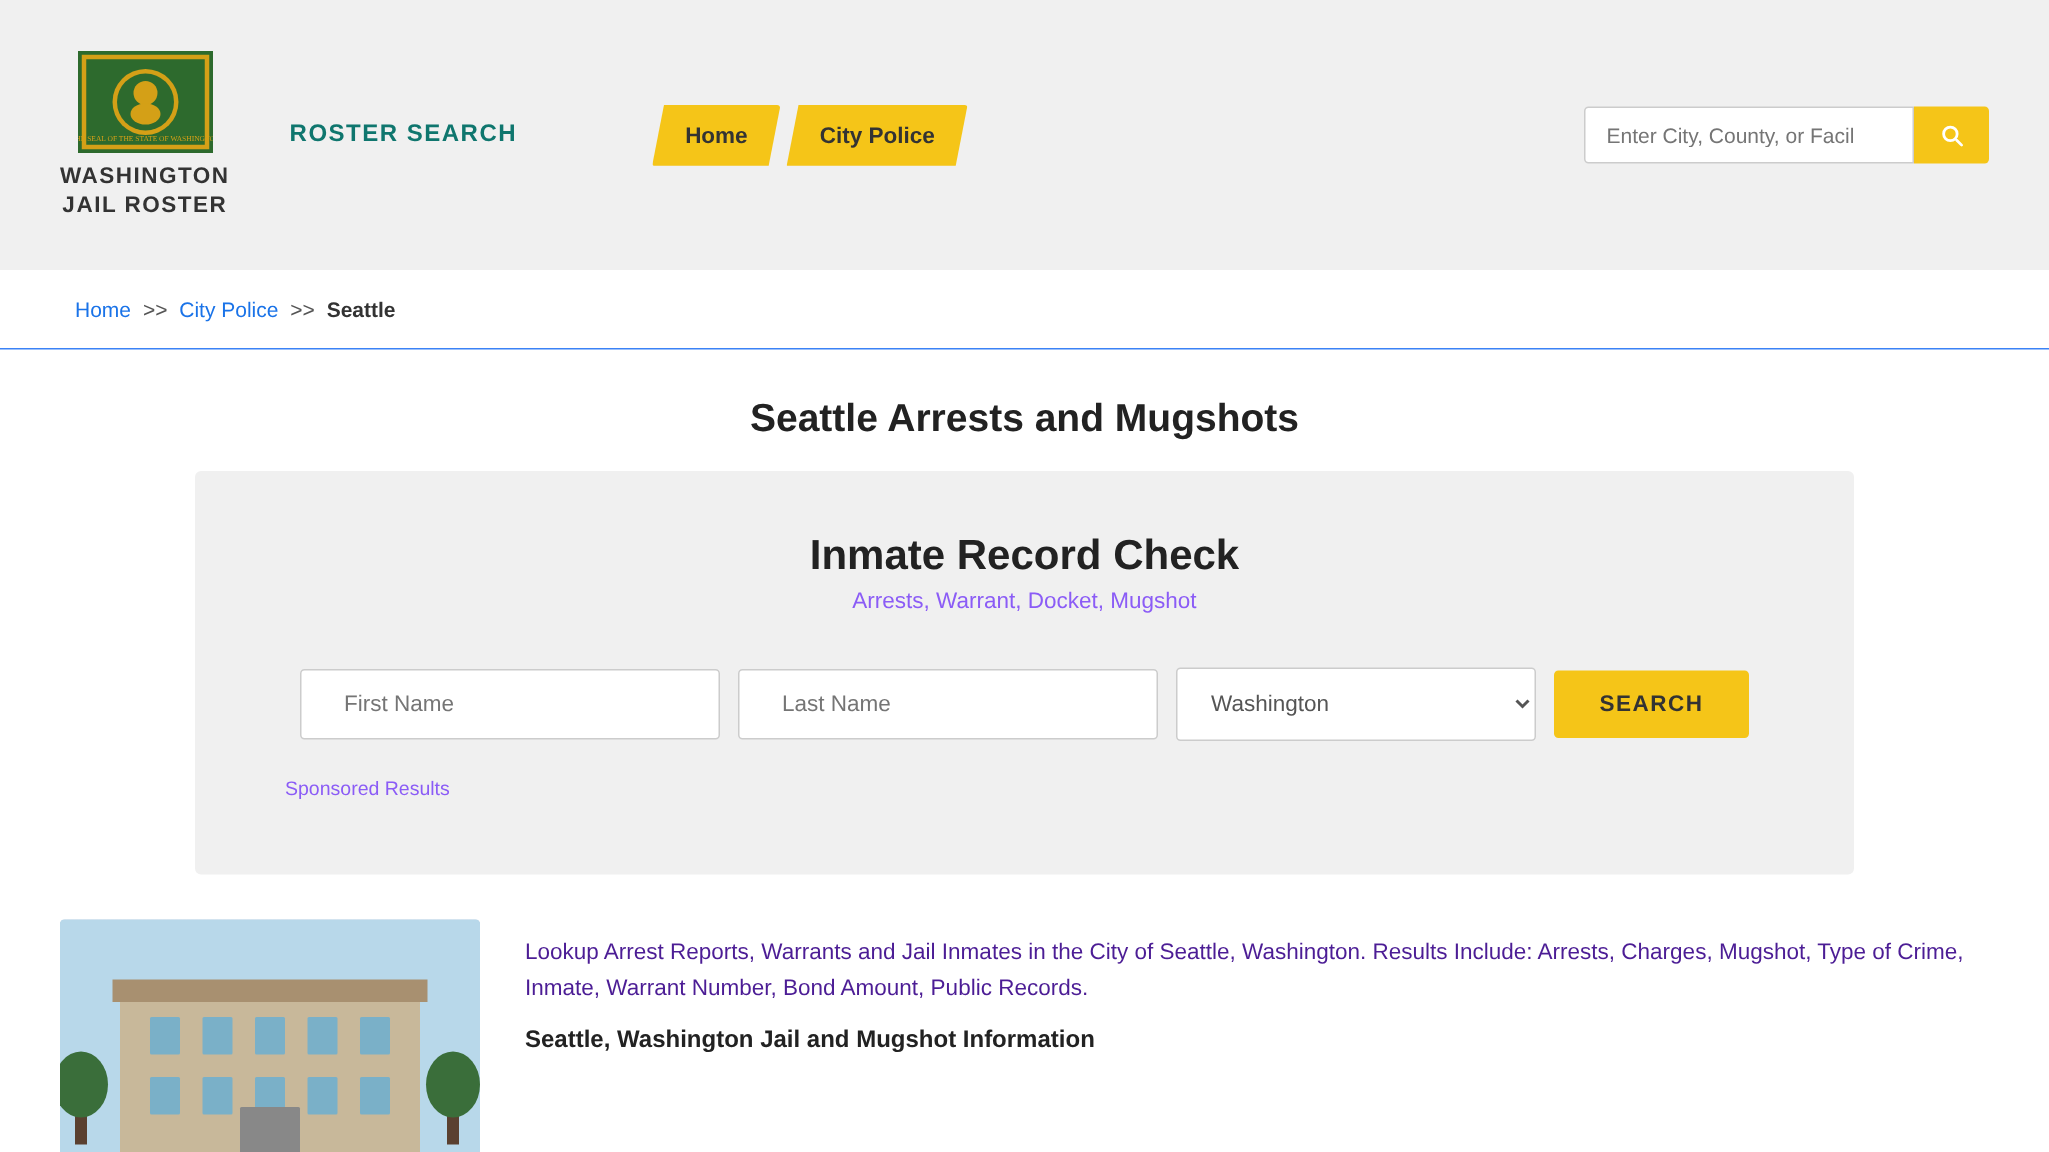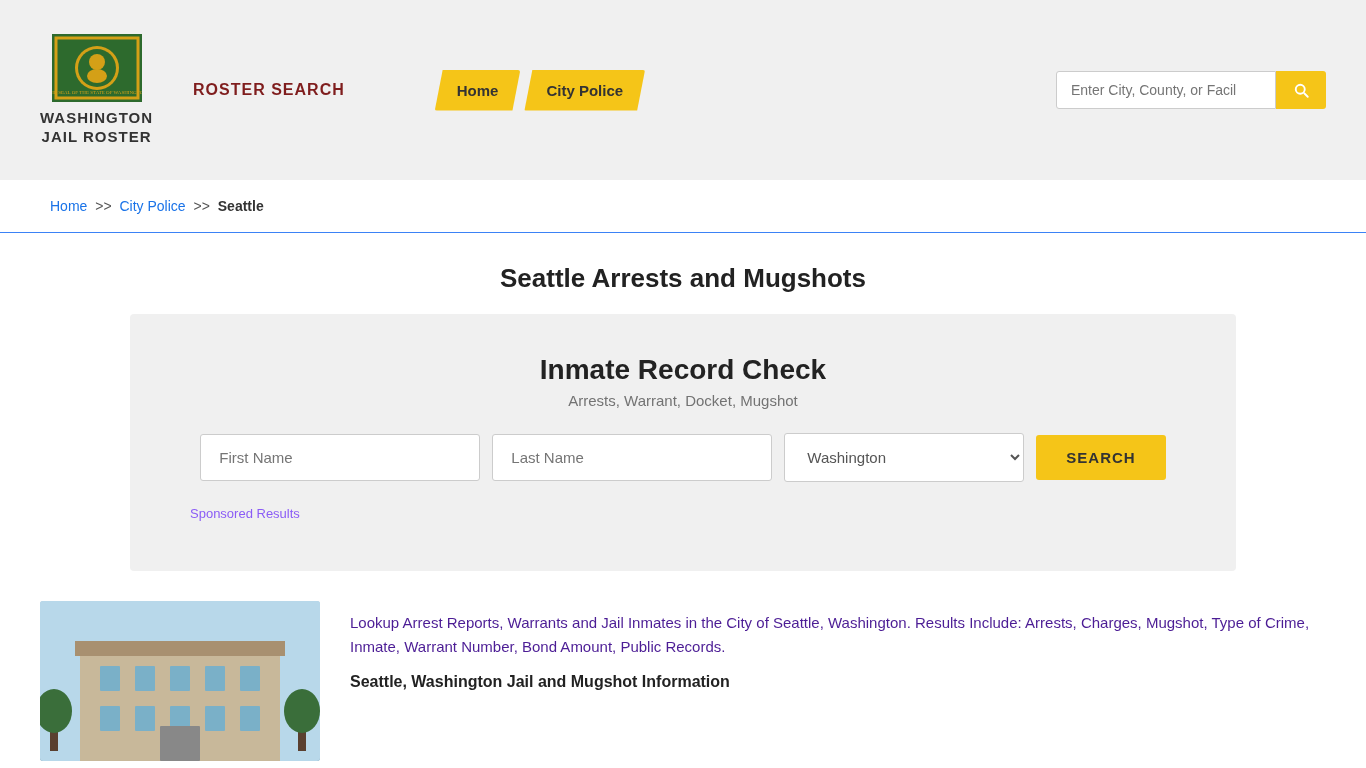--- a/index.html
+++ b/index.html
@@ -25,21 +25,21 @@
       font-weight: bold;
       color: #333;
       text-align: center;
       line-height: 1.3;
       margin-top: 6px;
       letter-spacing: 1px;
     }
     .roster-search-label {
       font-size: 16px;
       font-weight: bold;
-      color: #7f1d1d;
+      color: #0f766e;
       letter-spacing: 1px;
       margin-left: 10px;
     }
     .nav-buttons {
       display: flex;
       gap: 4px;
       margin-left: 60px;
     }
     .nav-btn {
       background: #f5c518;
@@ -112,33 +112,33 @@
     }
     .record-check-title {
       font-size: 28px;
       font-weight: bold;
       text-align: center;
       color: #222;
       margin-bottom: 6px;
     }
     .record-check-subtitle {
       text-align: center;
-      color: #737373;
-      font-size: 15px;
-      margin-bottom: 24px;
+      color: #8b5cf6;
+      font-size: 15px;
+      margin-bottom: 36px;
     }
     .record-check-form {
       display: flex;
       gap: 12px;
       align-items: center;
       justify-content: center;
     }
     .form-input {
       border: 1px solid #ccc;
-      padding: 14px 18px;
+      padding: 14px 28px;
       font-size: 15px;
       border-radius: 3px;
       background: #fff;
       outline: none;
       flex: 1;
       max-width: 280px;
     }
     .state-select {
       border: 1px solid #ccc;
       padding: 14px 18px;

